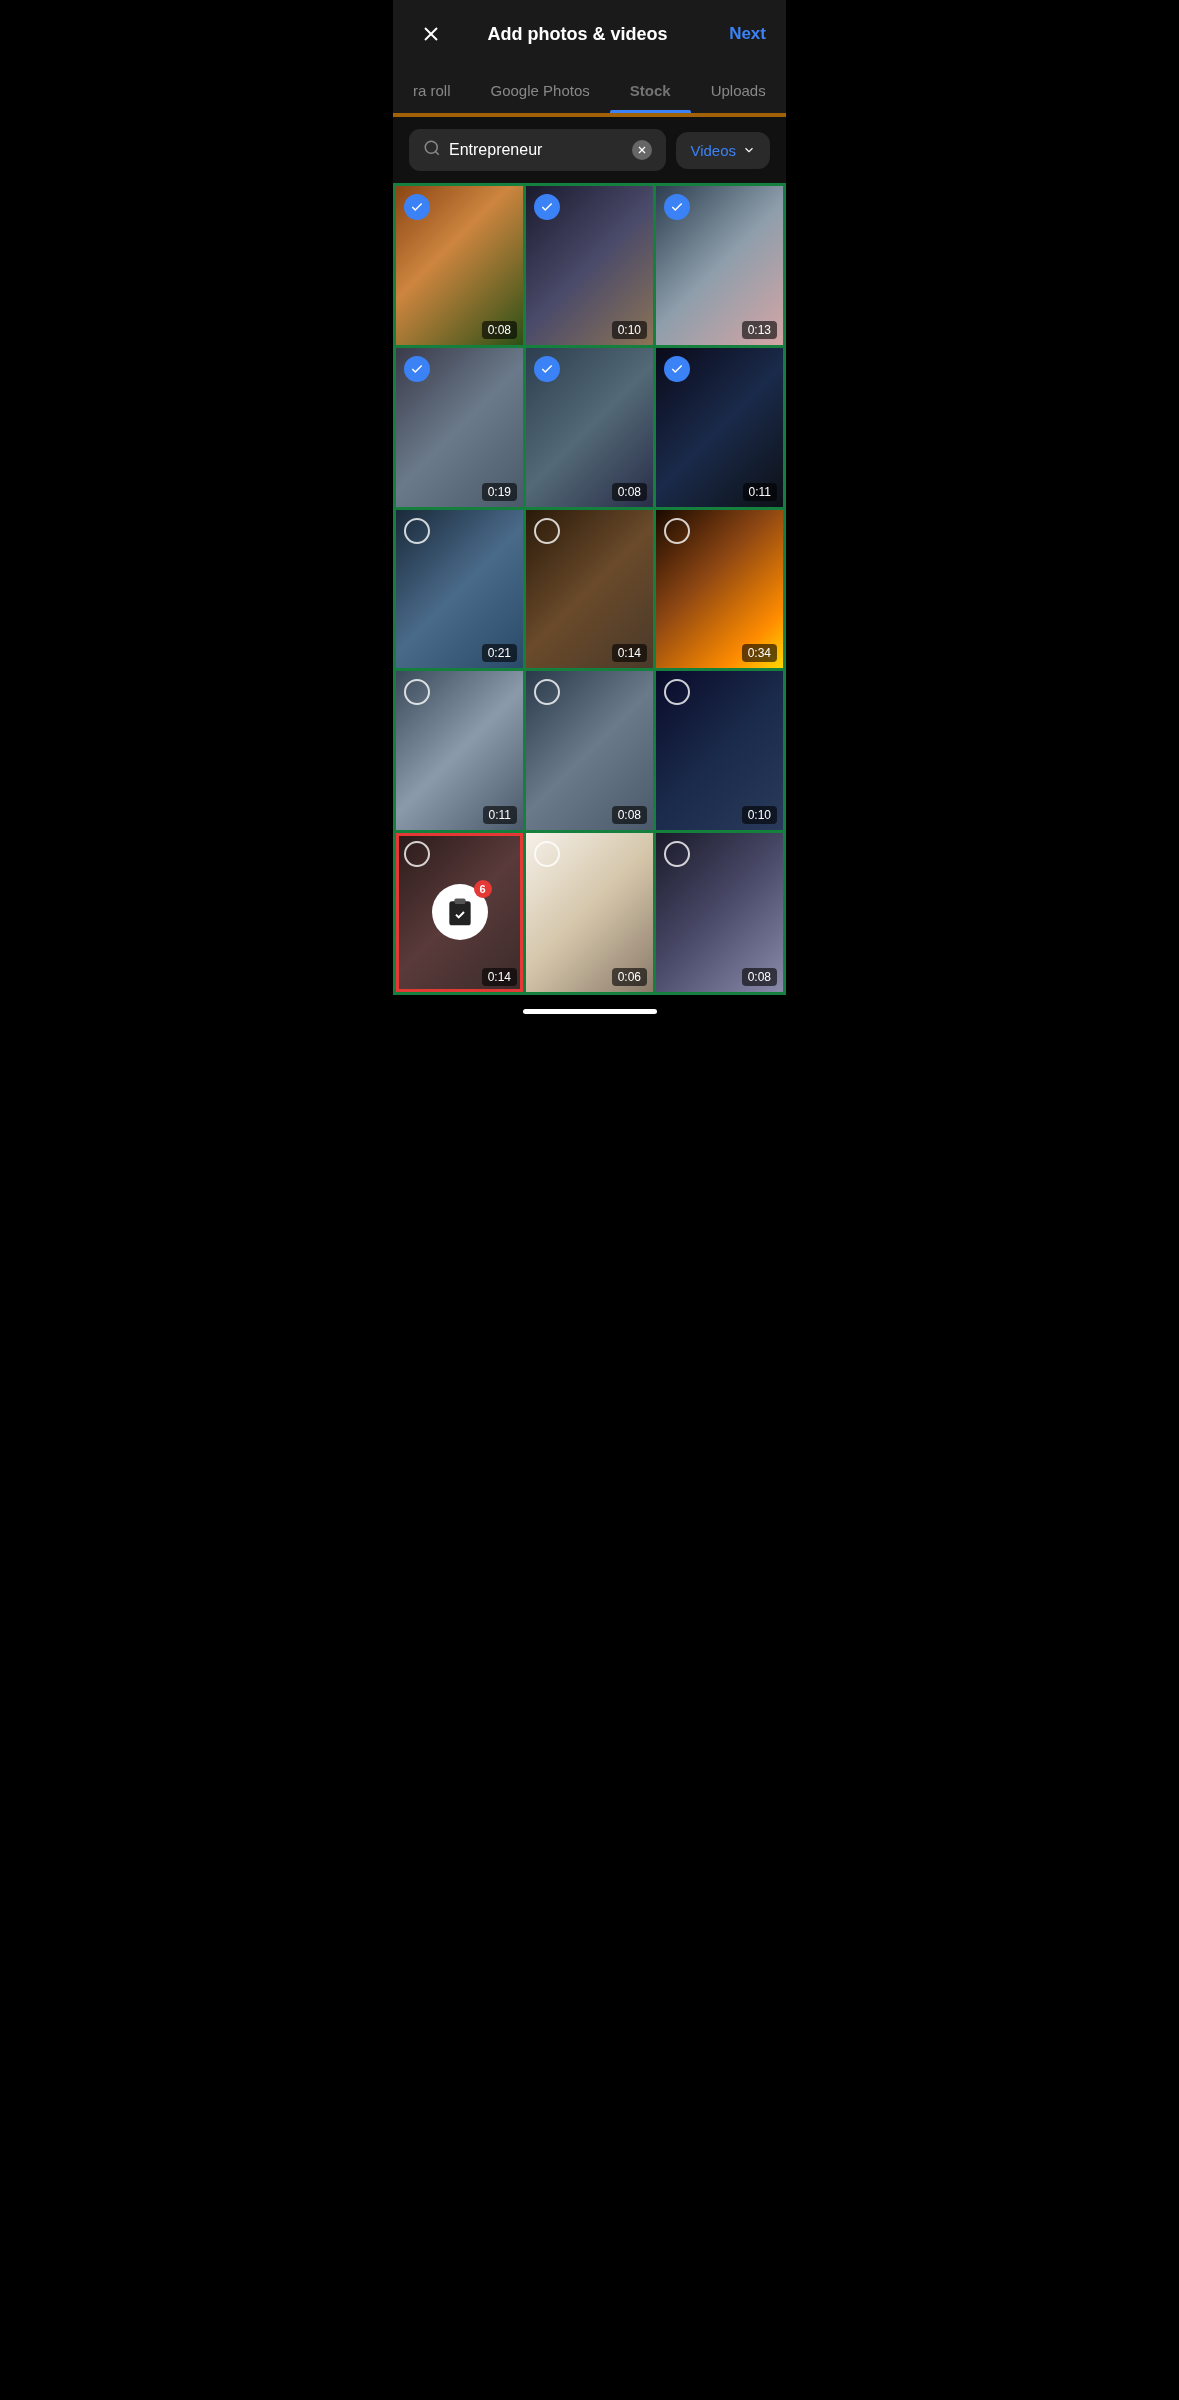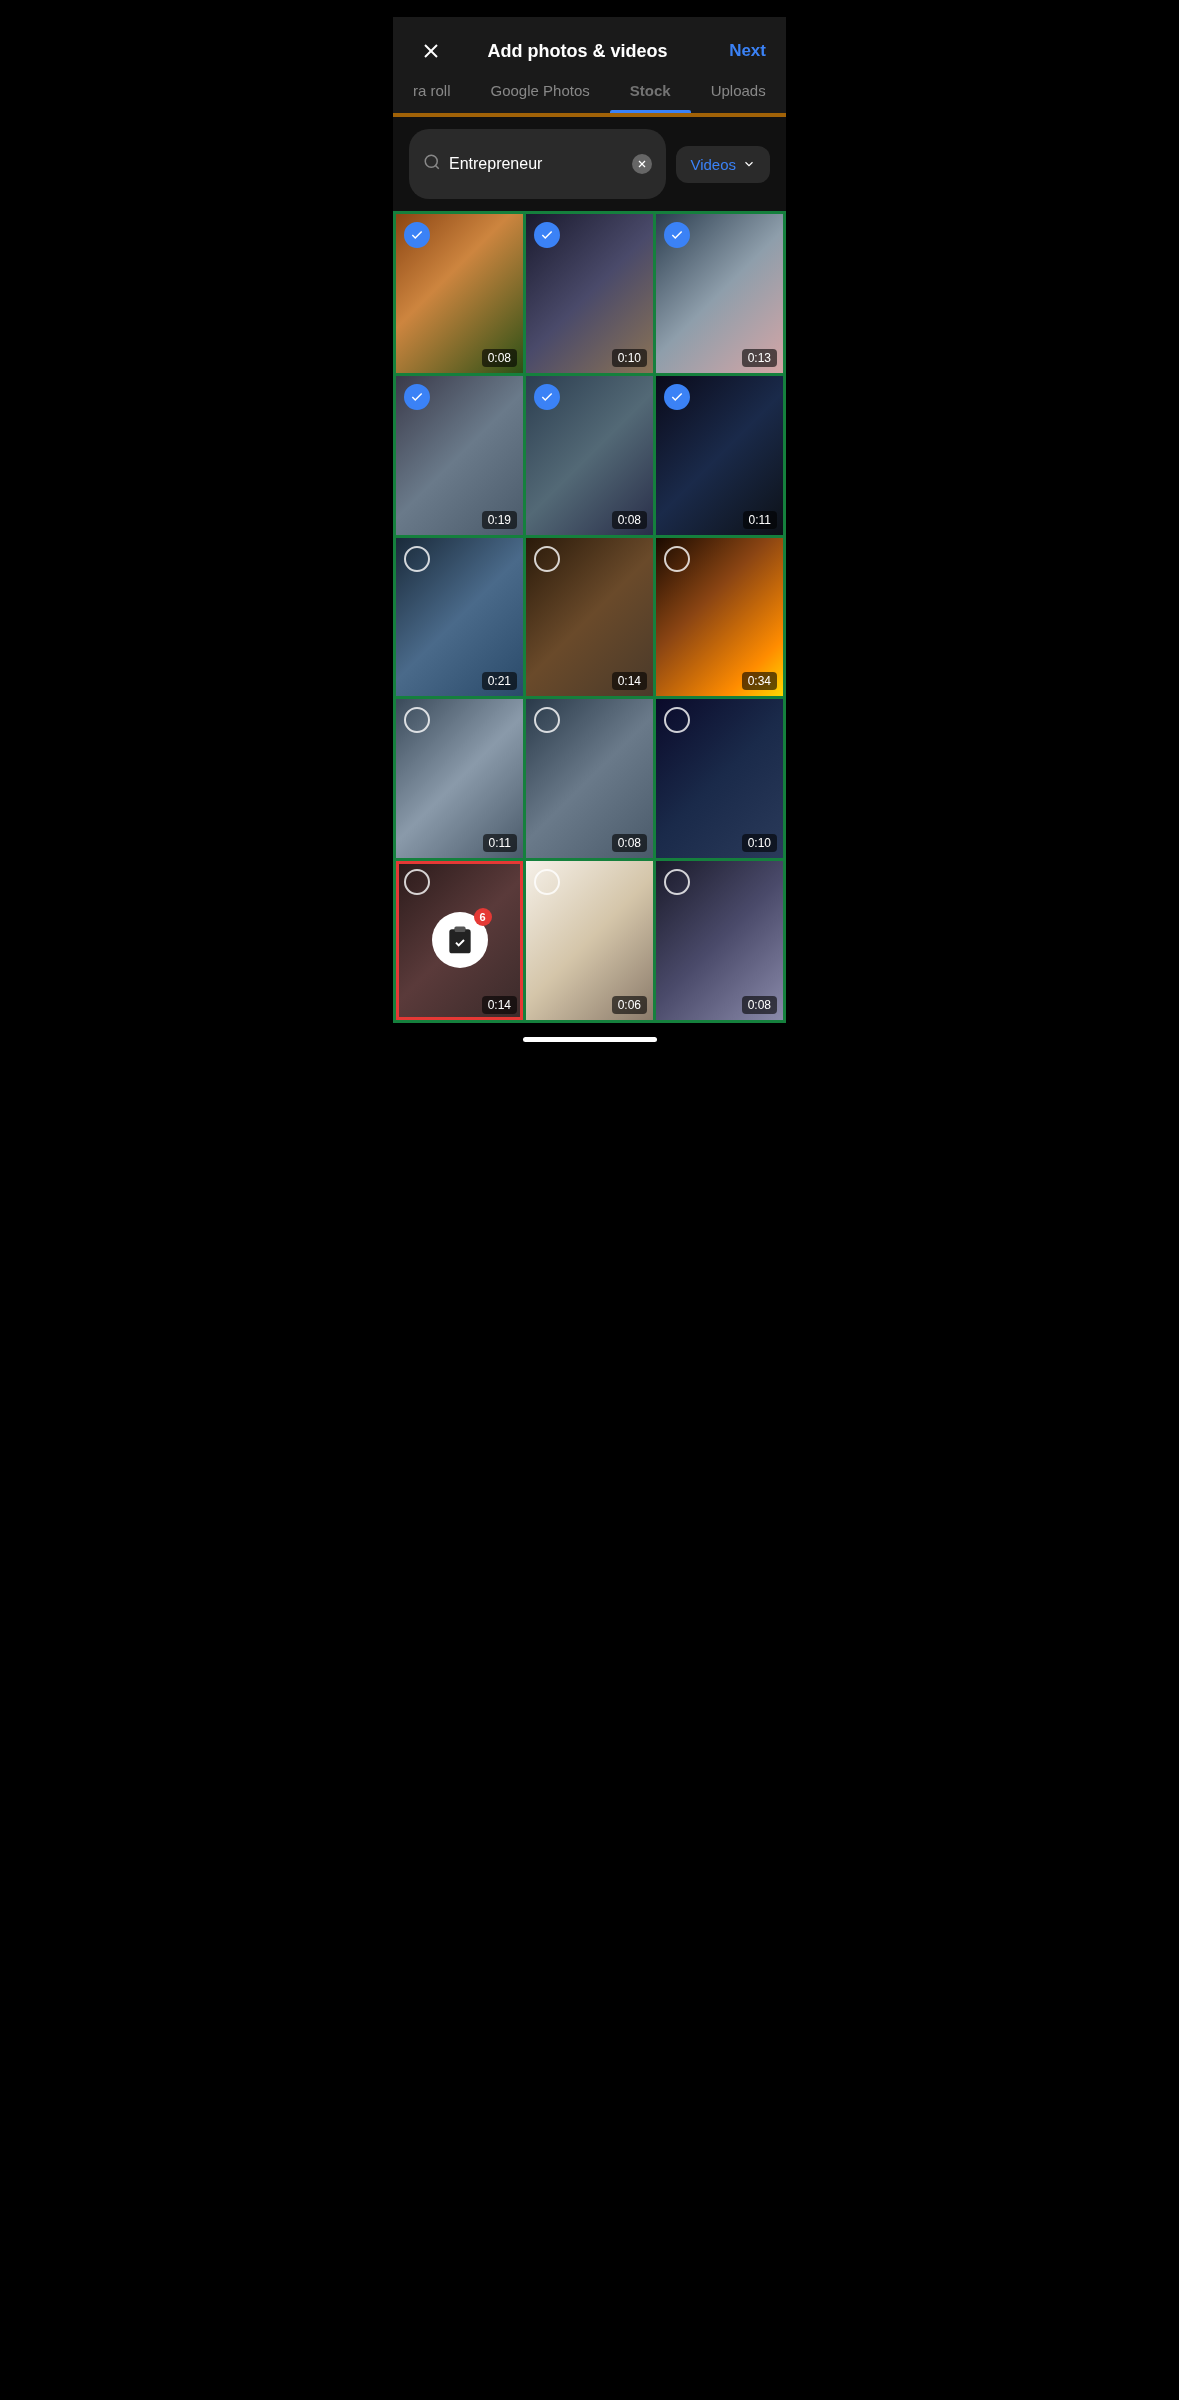--- a/index.html
+++ b/index.html
@@ -19,21 +19,21 @@
     }
 
     
     .header {
       display: flex;
       align-items: center;
       justify-content: space-between;
       padding: 16px 20px;
       background: #1a1a1a;
       position: sticky;
-      top: 17px;
+      top: 0;
       z-index: 100;
       gap: 23px;
     }
 
     .header-close {
       width: 36px;
       height: 36px;
       display: flex;
       align-items: center;
       justify-content: center;
@@ -109,22 +109,22 @@
       padding: 12px 16px;
       background: #111;
       gap: 10px;
     }
 
     .search-input-wrapper {
       flex: 1;
       display: flex;
       align-items: center;
       background: #2a2a2a;
-      border-radius: 20px;
-      padding: 24px 14px;
+      border-radius: 11px;
+      padding: 10px 14px;
       gap: 8px;
     }
 
     .search-icon {
       color: #888;
       flex-shrink: 0;
     }
 
     .search-icon svg {
       width: 18px;

